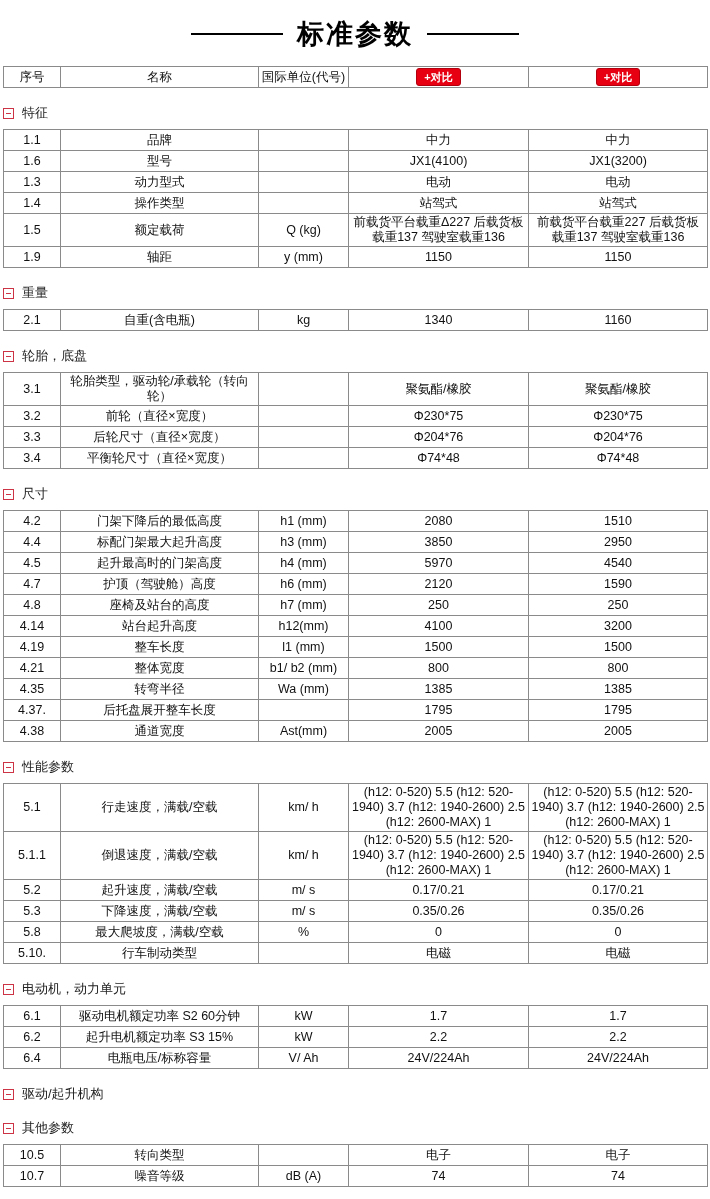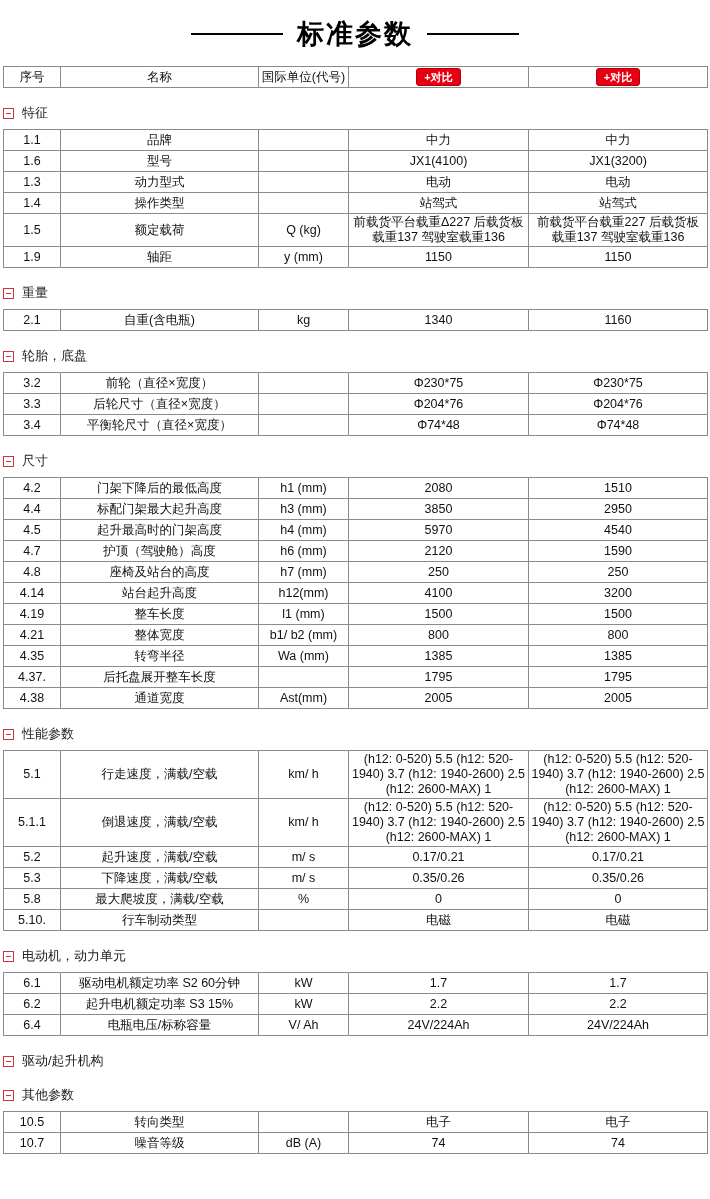--- a/index.html
+++ b/index.html
@@ -202,20 +202,27 @@
     </div>
     <table class="spec">
       <colgroup>
         <col style="width:57px">
             <col style="width:198px">
             <col style="width:90px">
         <col style="width:180px">
             <col style="width:179px">
       </colgroup>
       <tbody>
+  <tr>
+    <td>3.1</td>
+    <td>轮胎类型，驱动轮/承载轮（转向轮）</td>
+    <td></td>
+    <td>聚氨酯/橡胶</td>
+    <td>聚氨酯/橡胶</td>
+  </tr>
 
   <tr>
     <td>3.2</td>
     <td>前轮（直径×宽度）</td>
     <td></td>
     <td>Φ230*75</td>
     <td>Φ230*75</td>
   </tr>
 
   <tr>

